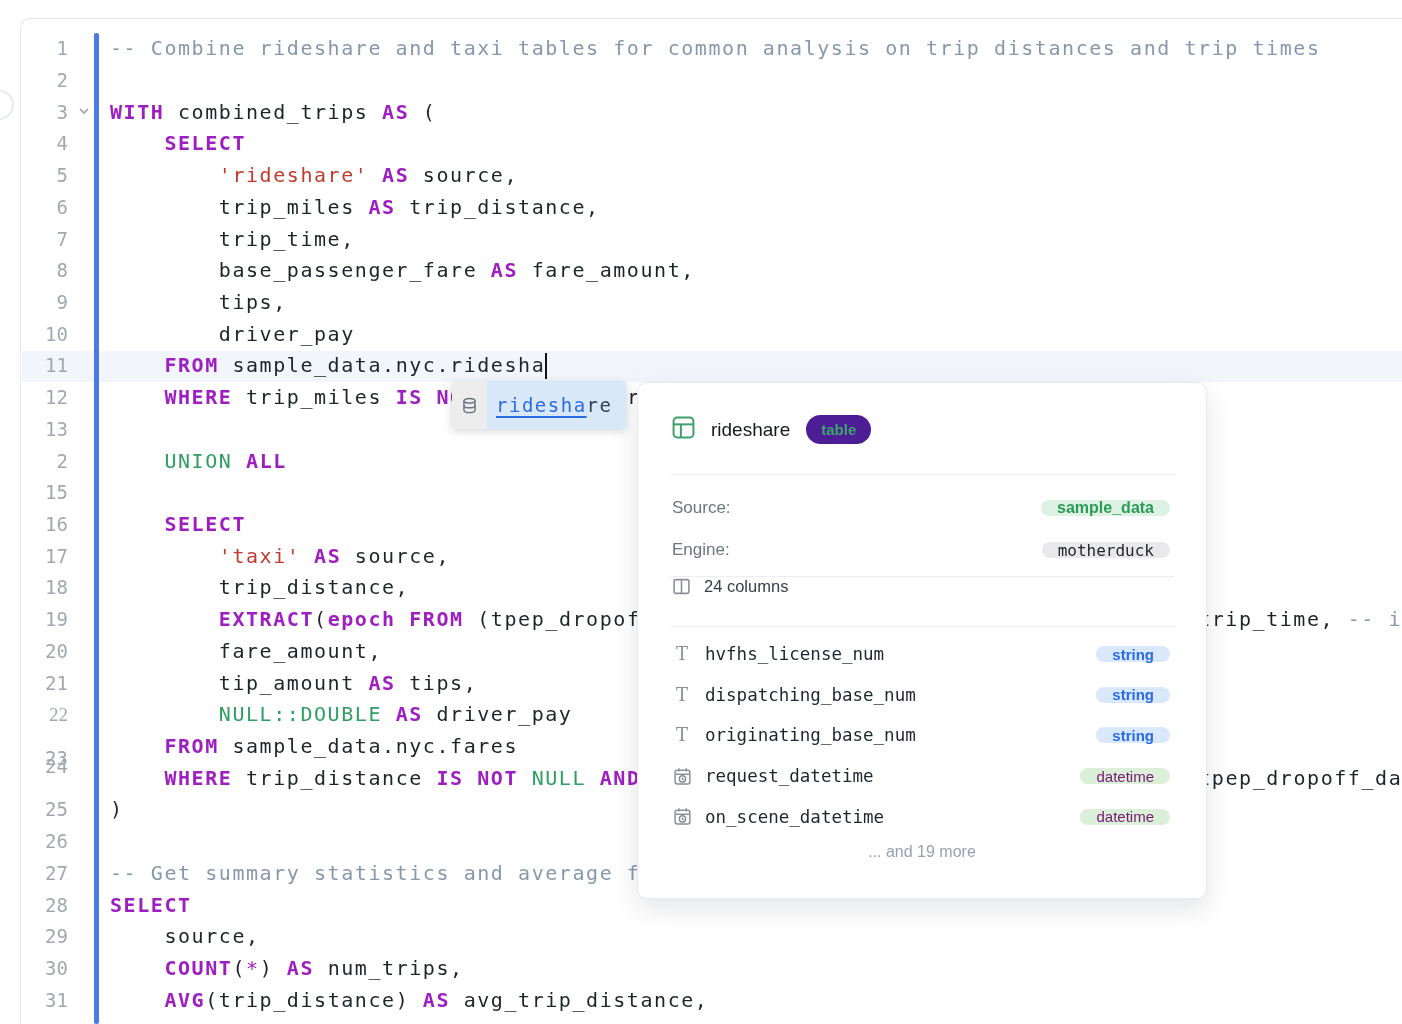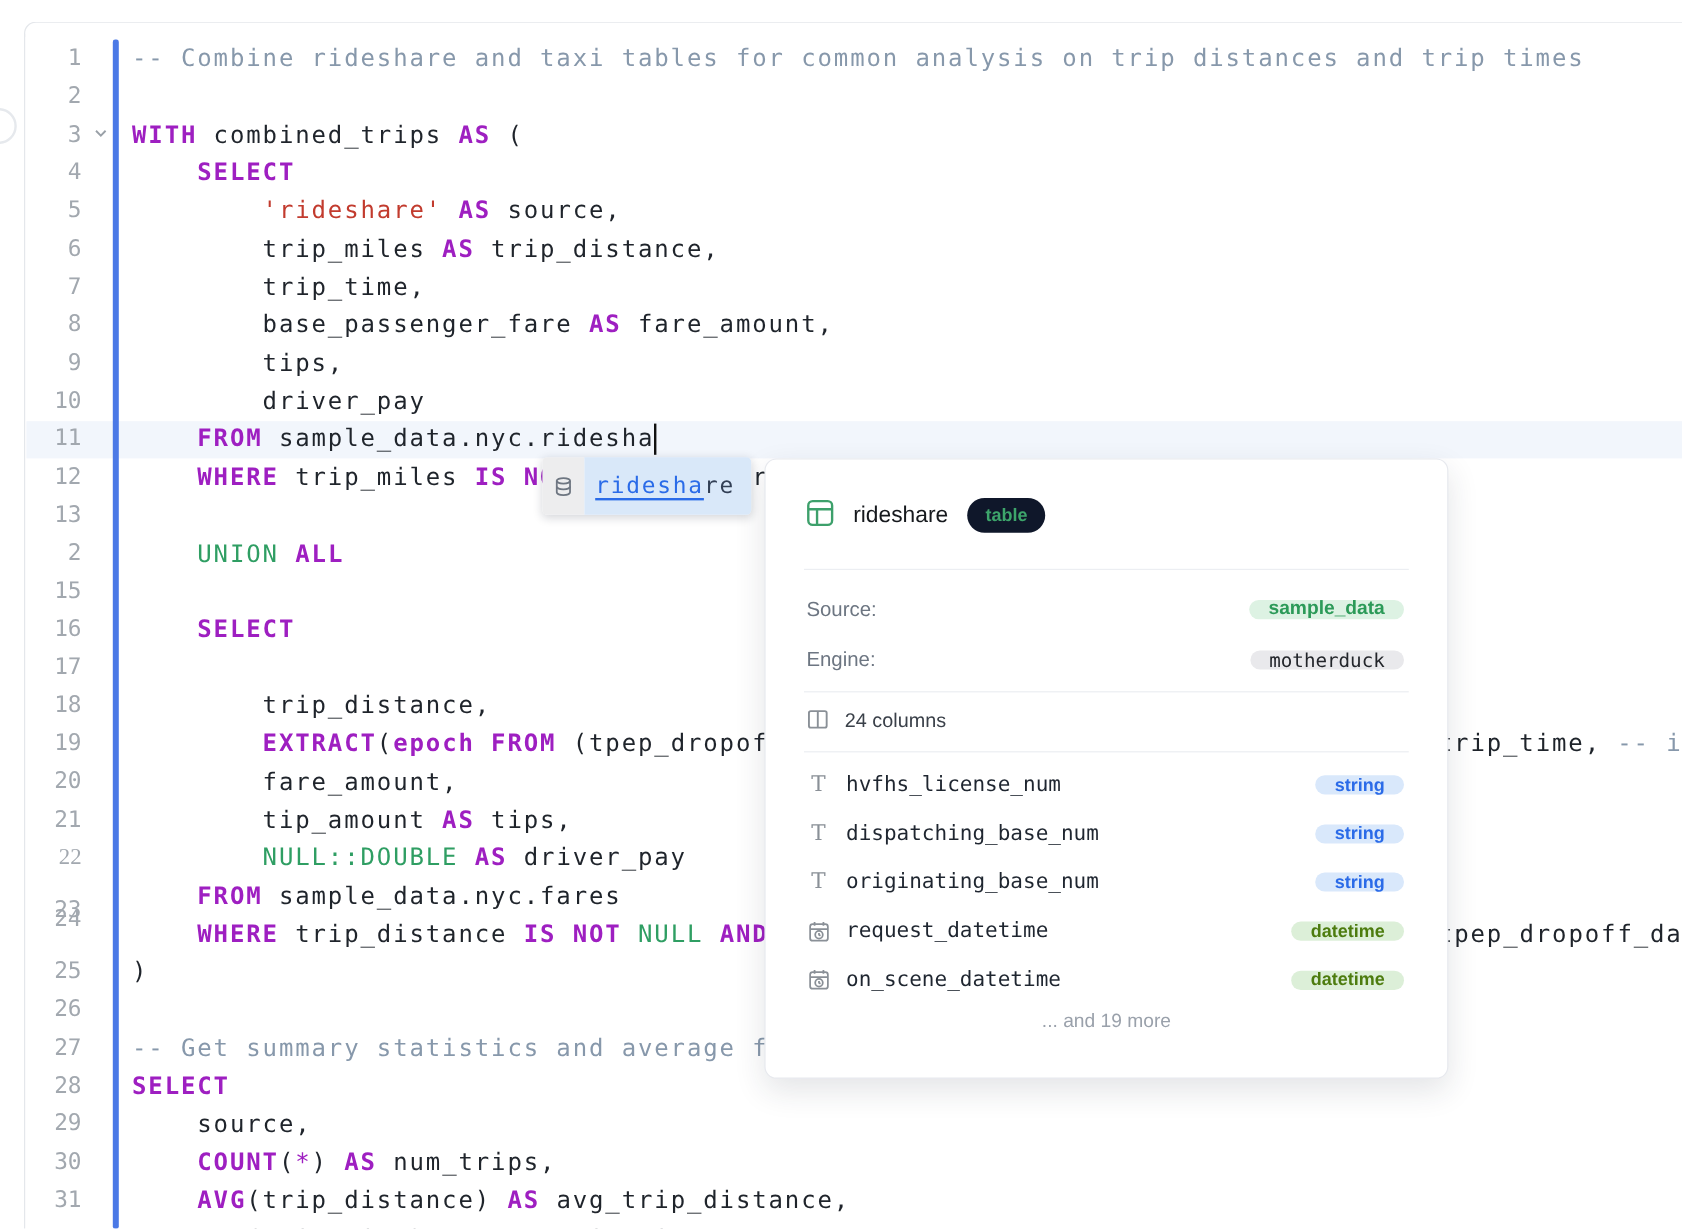--- a/index.html
+++ b/index.html
@@ -45,38 +45,38 @@
   .ac-rest{color:#323f55;}
 
   
   .table-popup{position:absolute;left:637px;top:382px;width:570px;height:517px;background:#fff;
       border:1px solid #e7e9ee;border-radius:10px;z-index:5;
       box-shadow:0 10px 26px rgba(30,40,60,.12);box-sizing:border-box;}
   .tp-header{display:flex;align-items:center;gap:16px;padding:23px 32px 0 34px;height:47px;}
   .tp-title{font-size:19px;font-weight:normal;color:#16191d;}
   .badge{display:inline-flex;align-items:center;height:29px;padding:0 15px;border-radius:15px;
       font-size:15px;font-weight:bold;}
-  .badge-table{background:#0f172a;color:#3da56b;}
+  .badge-table{background:#4c1d95;color:#3da56b;}
   .tp-div{border-top:1px solid #eceef2;margin:0 32px;}
   .tp-div1{margin-top:21px;}
   .tp-info{padding:12px 36px 5px 34px;}
   .tp-info-row{height:42px;display:flex;align-items:center;justify-content:space-between;}
   .tp-label{font-size:17px;color:#6d7682;}
   .pill{display:inline-flex;align-items:center;height:16px;padding:0 16px;border-radius:15px;}
   .pill-green{background:#ddf2e3;color:#2c9a58;font-weight:bold;font-size:16px;}
   .pill-gray{background:#e9e9ec;color:#23262b;font-family:"DejaVu Sans Mono", monospace;font-size:16px;}
-  .tp-cols-head{height:49px;display:flex;align-items:center;gap:13px;padding:0 32px 0 34px;}
+  .tp-cols-head{height:49px;display:flex;align-items:flex-start;gap:13px;padding:0 32px 0 34px;}
   .tp-cols-label{font-size:16.5px;color:#3a4049;}
   .tp-collist{padding:7px 36px 0 34px;}
   .tp-col-row{height:40.6px;display:flex;align-items:center;}
   .tp-col-icon{width:20px;display:flex;justify-content:center;margin-right:13px;color:#8a9097;}
   .ticon{font-family:"DejaVu Serif", serif;font-size:18px;color:#8a9097;line-height:1;}
   .tp-col-name{font-family:"DejaVu Sans Mono", monospace;font-size:17.5px;color:#1f2630;flex:1;}
   .pill-string{background:#d9e8fb;color:#2b6be8;font-weight:bold;font-size:15px;}
-  .pill-datetime{background:#dcefd8;color:#4d7c0f;font-weight:bold;font-size:15px;}
+  .pill-datetime{background:#dcefd8;color:#701a75;font-weight:normal;font-size:15px;}
   .tp-more{margin-top:6px;text-align:center;font-size:16px;color:#9aa1ab;}
 </style>
 </head>
 <body>
 
 <div class="page">
 
   <div class="partial-circle"></div>
   <div class="panel-border-top"></div>
   <div class="panel-border-left"></div>
@@ -134,20 +134,21 @@
       <div class="cline" style="top: 223.52px;"><span class="tk-pl">        trip_time,</span></div>
       <div class="cline" style="top: 255.24px;"><span class="tk-pl">        base_passenger_fare </span><span class="tk-kw">AS</span><span class="tk-pl"> fare_amount,</span></div>
       <div class="cline" style="top: 286.96px;"><span class="tk-pl">        tips,</span></div>
       <div class="cline" style="top: 318.68px;"><span class="tk-pl">        driver_pay</span></div>
       <div class="cline" style="top: 350.4px;"><span class="tk-pl">    </span><span class="tk-kw">FROM</span><span class="tk-pl"> sample_data.nyc.ridesha</span></div>
       <div class="cline" style="top: 382.12px;"><span class="tk-pl">    </span><span class="tk-kw">WHERE</span><span class="tk-pl"> trip_miles </span><span class="tk-kw">IS</span><span class="tk-pl"> </span><span class="tk-kw">NOT</span><span class="tk-pl"> </span><span class="tk-kw2">NULL</span><span class="tk-pl"> </span><span class="tk-kw">AND</span><span class="tk-pl"> trip_time &gt; 0</span></div>
       <div class="cline" style="top: 413.84px;"></div>
       <div class="cline" style="top: 445.56px;"><span class="tk-pl">    </span><span class="tk-kw2">UNION</span><span class="tk-pl"> </span><span class="tk-kw">ALL</span></div>
       <div class="cline" style="top: 477.28px;"></div>
       <div class="cline" style="top: 509px;"><span class="tk-pl">    </span><span class="tk-kw">SELECT</span></div>
+      <div class="cline" style="top: 540.72px;"><span class="tk-pl">        </span><span class="tk-str">'taxi'</span><span class="tk-pl"> </span><span class="tk-kw">AS</span><span class="tk-pl"> source,</span></div>
       <div class="cline" style="top: 572.44px;"><span class="tk-pl">        trip_distance,</span></div>
       <div class="cline" style="top: 604.16px;"><span class="tk-pl">        </span><span class="tk-kw">EXTRACT</span><span class="tk-pl">(</span><span class="tk-kw">epoch</span><span class="tk-pl"> </span><span class="tk-kw">FROM</span><span class="tk-pl"> (tpep_dropoff_datetime - tpep_pickup_datetime))   </span><span class="tk-kw">AS</span><span class="tk-pl"> trip_time, </span><span class="tk-cmt">-- in seconds</span></div>
       <div class="cline" style="top: 635.88px;"><span class="tk-pl">        fare_amount,</span></div>
       <div class="cline" style="top: 667.6px;"><span class="tk-pl">        tip_amount </span><span class="tk-kw">AS</span><span class="tk-pl"> tips,</span></div>
       <div class="cline" style="top: 699.32px;"><span class="tk-pl">        </span><span class="tk-kw2">NULL::DOUBLE</span><span class="tk-pl"> </span><span class="tk-kw">AS</span><span class="tk-pl"> driver_pay</span></div>
       <div class="cline" style="top: 731.04px;"><span class="tk-pl">    </span><span class="tk-kw">FROM</span><span class="tk-pl"> sample_data.nyc.fares</span></div>
       <div class="cline" style="top: 762.76px;"><span class="tk-pl">    </span><span class="tk-kw">WHERE</span><span class="tk-pl"> trip_distance </span><span class="tk-kw">IS</span><span class="tk-pl"> </span><span class="tk-kw">NOT</span><span class="tk-pl"> </span><span class="tk-kw2">NULL</span><span class="tk-pl"> </span><span class="tk-kw">AND</span><span class="tk-pl"> trip_time </span><span class="tk-kw">IS</span><span class="tk-pl"> </span><span class="tk-kw">NOT</span><span class="tk-pl"> </span><span class="tk-kw2">NULL</span><span class="tk-pl"> </span><span class="tk-kw">AND</span><span class="tk-pl"> tips &gt;= 0 </span><span class="tk-kw">AND</span><span class="tk-pl"> tpep_dropoff_datetime &gt; tpep_pickup_datetime</span></div>
       <div class="cline" style="top: 794.48px;"><span class="tk-pl">)</span></div>
       <div class="cline" style="top: 826.2px;"></div>
       <div class="cline" style="top: 857.92px;"><span class="tk-cmt">-- Get summary statistics and average fares by source</span></div>

